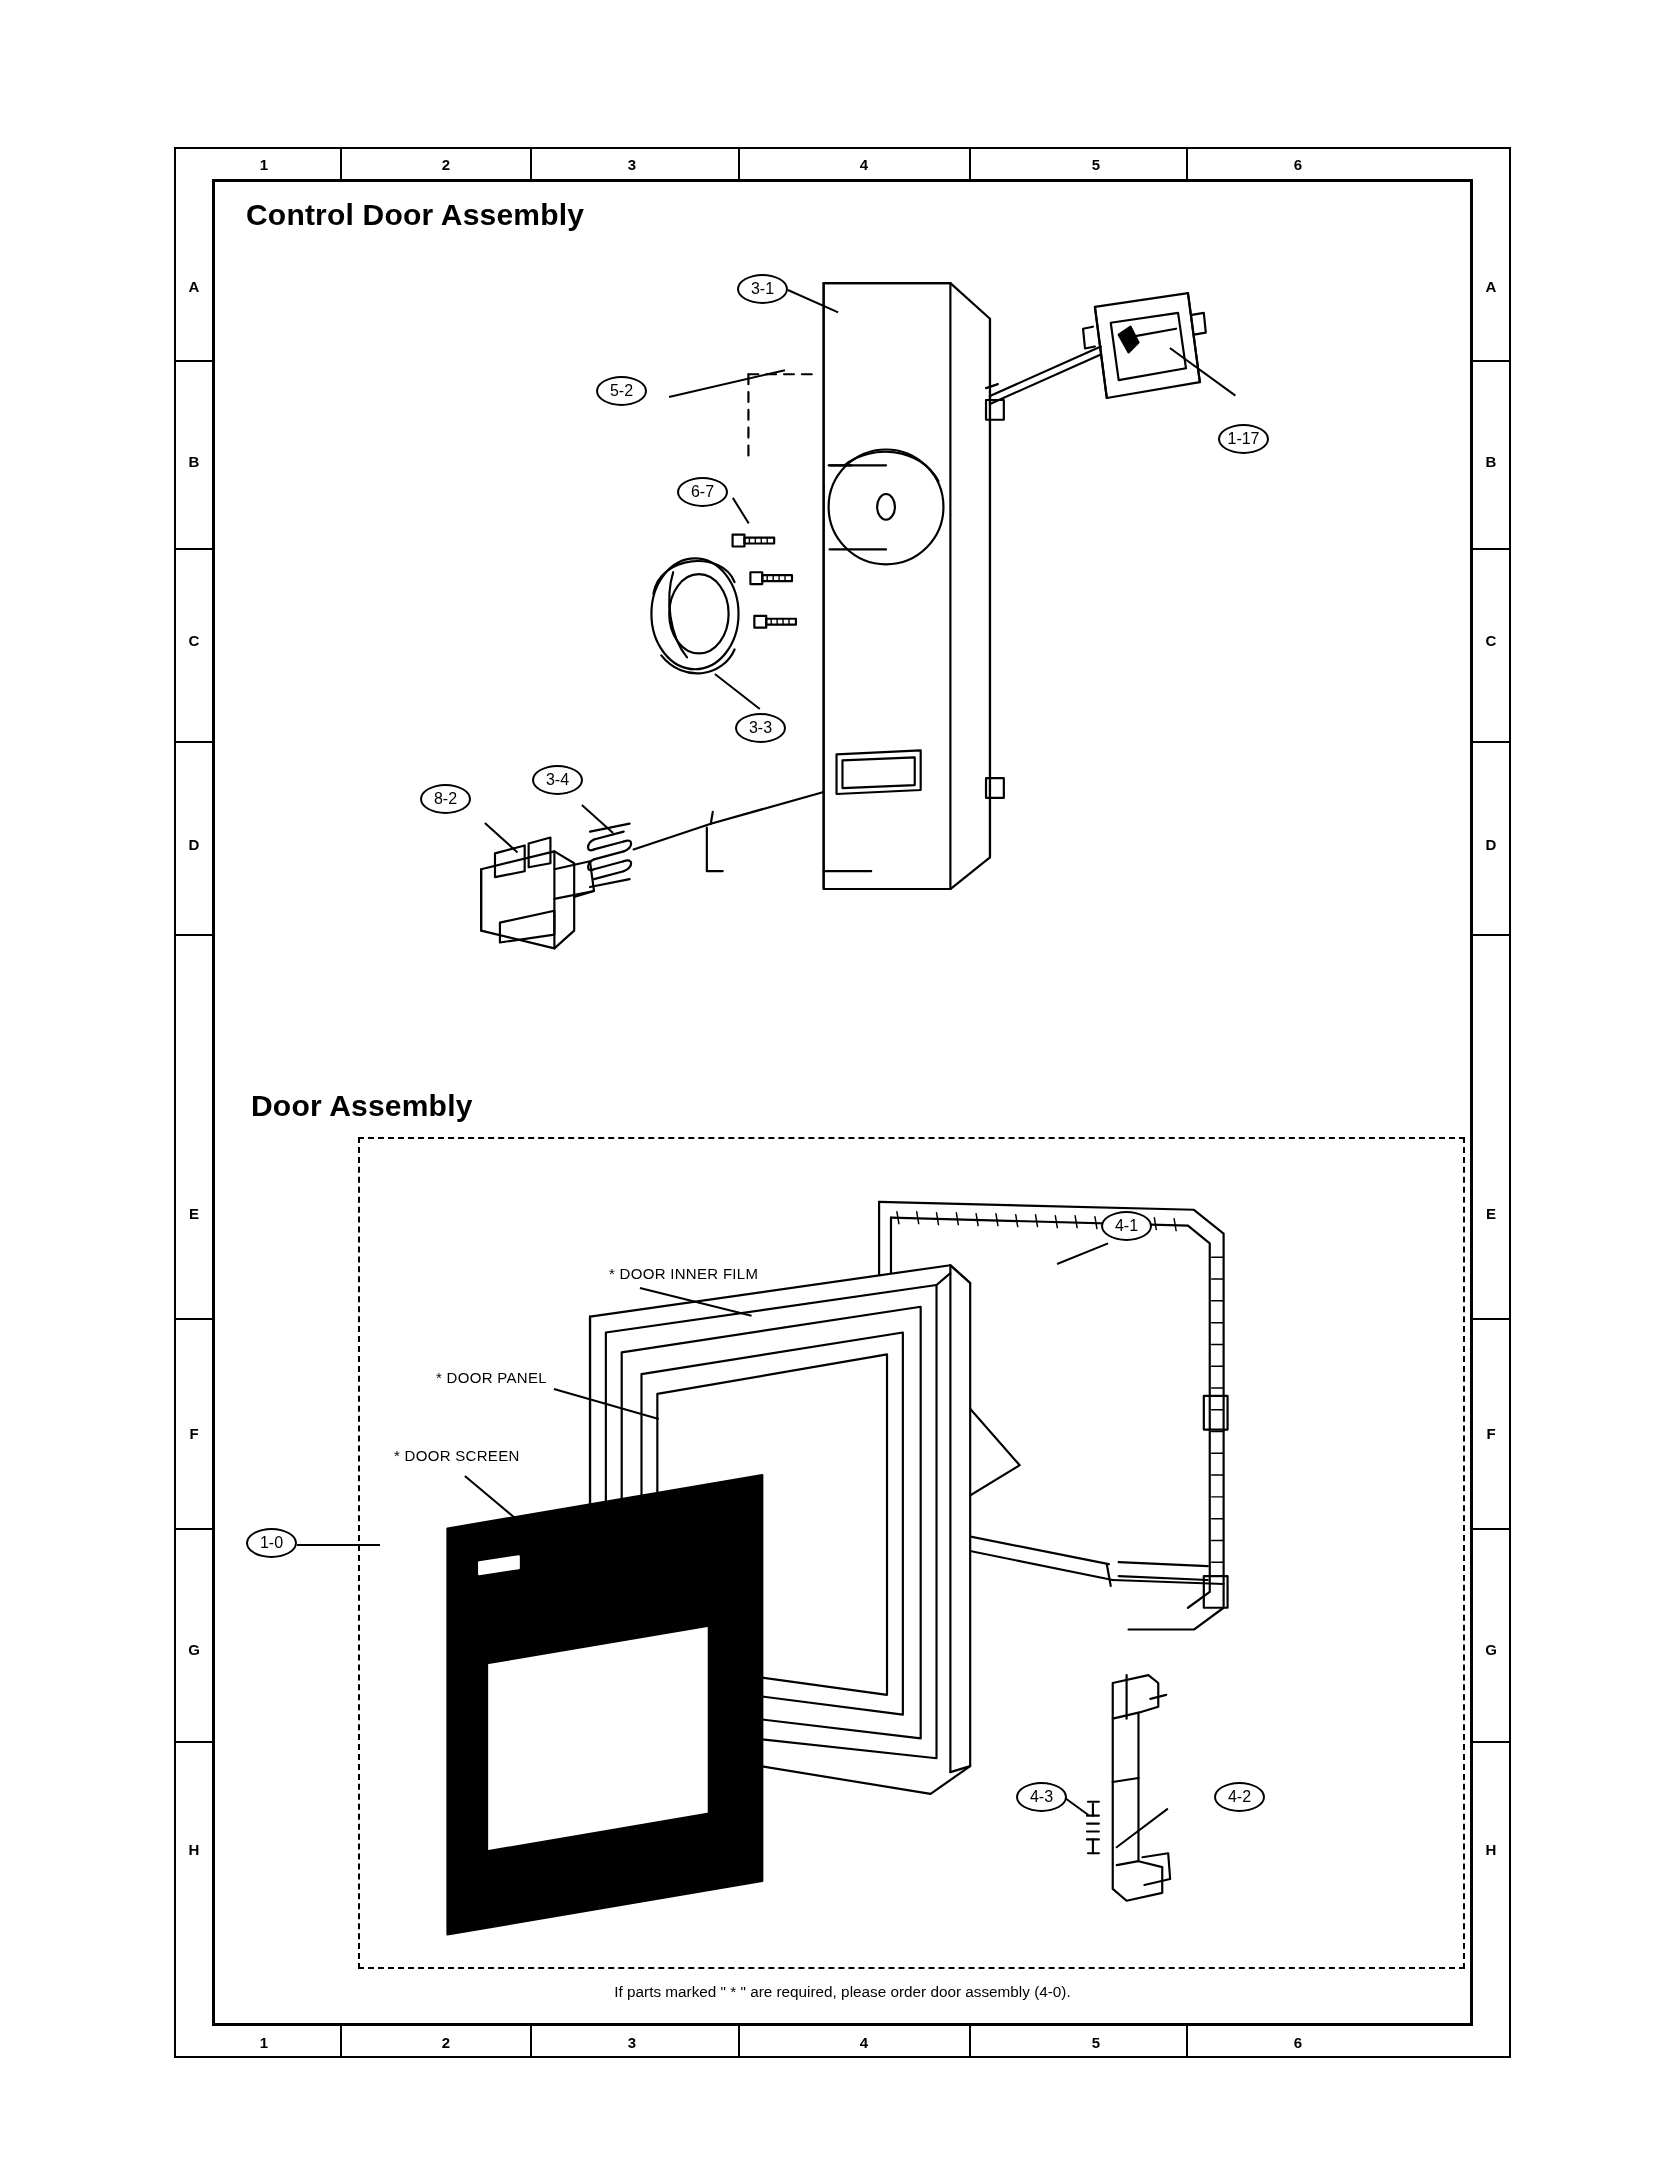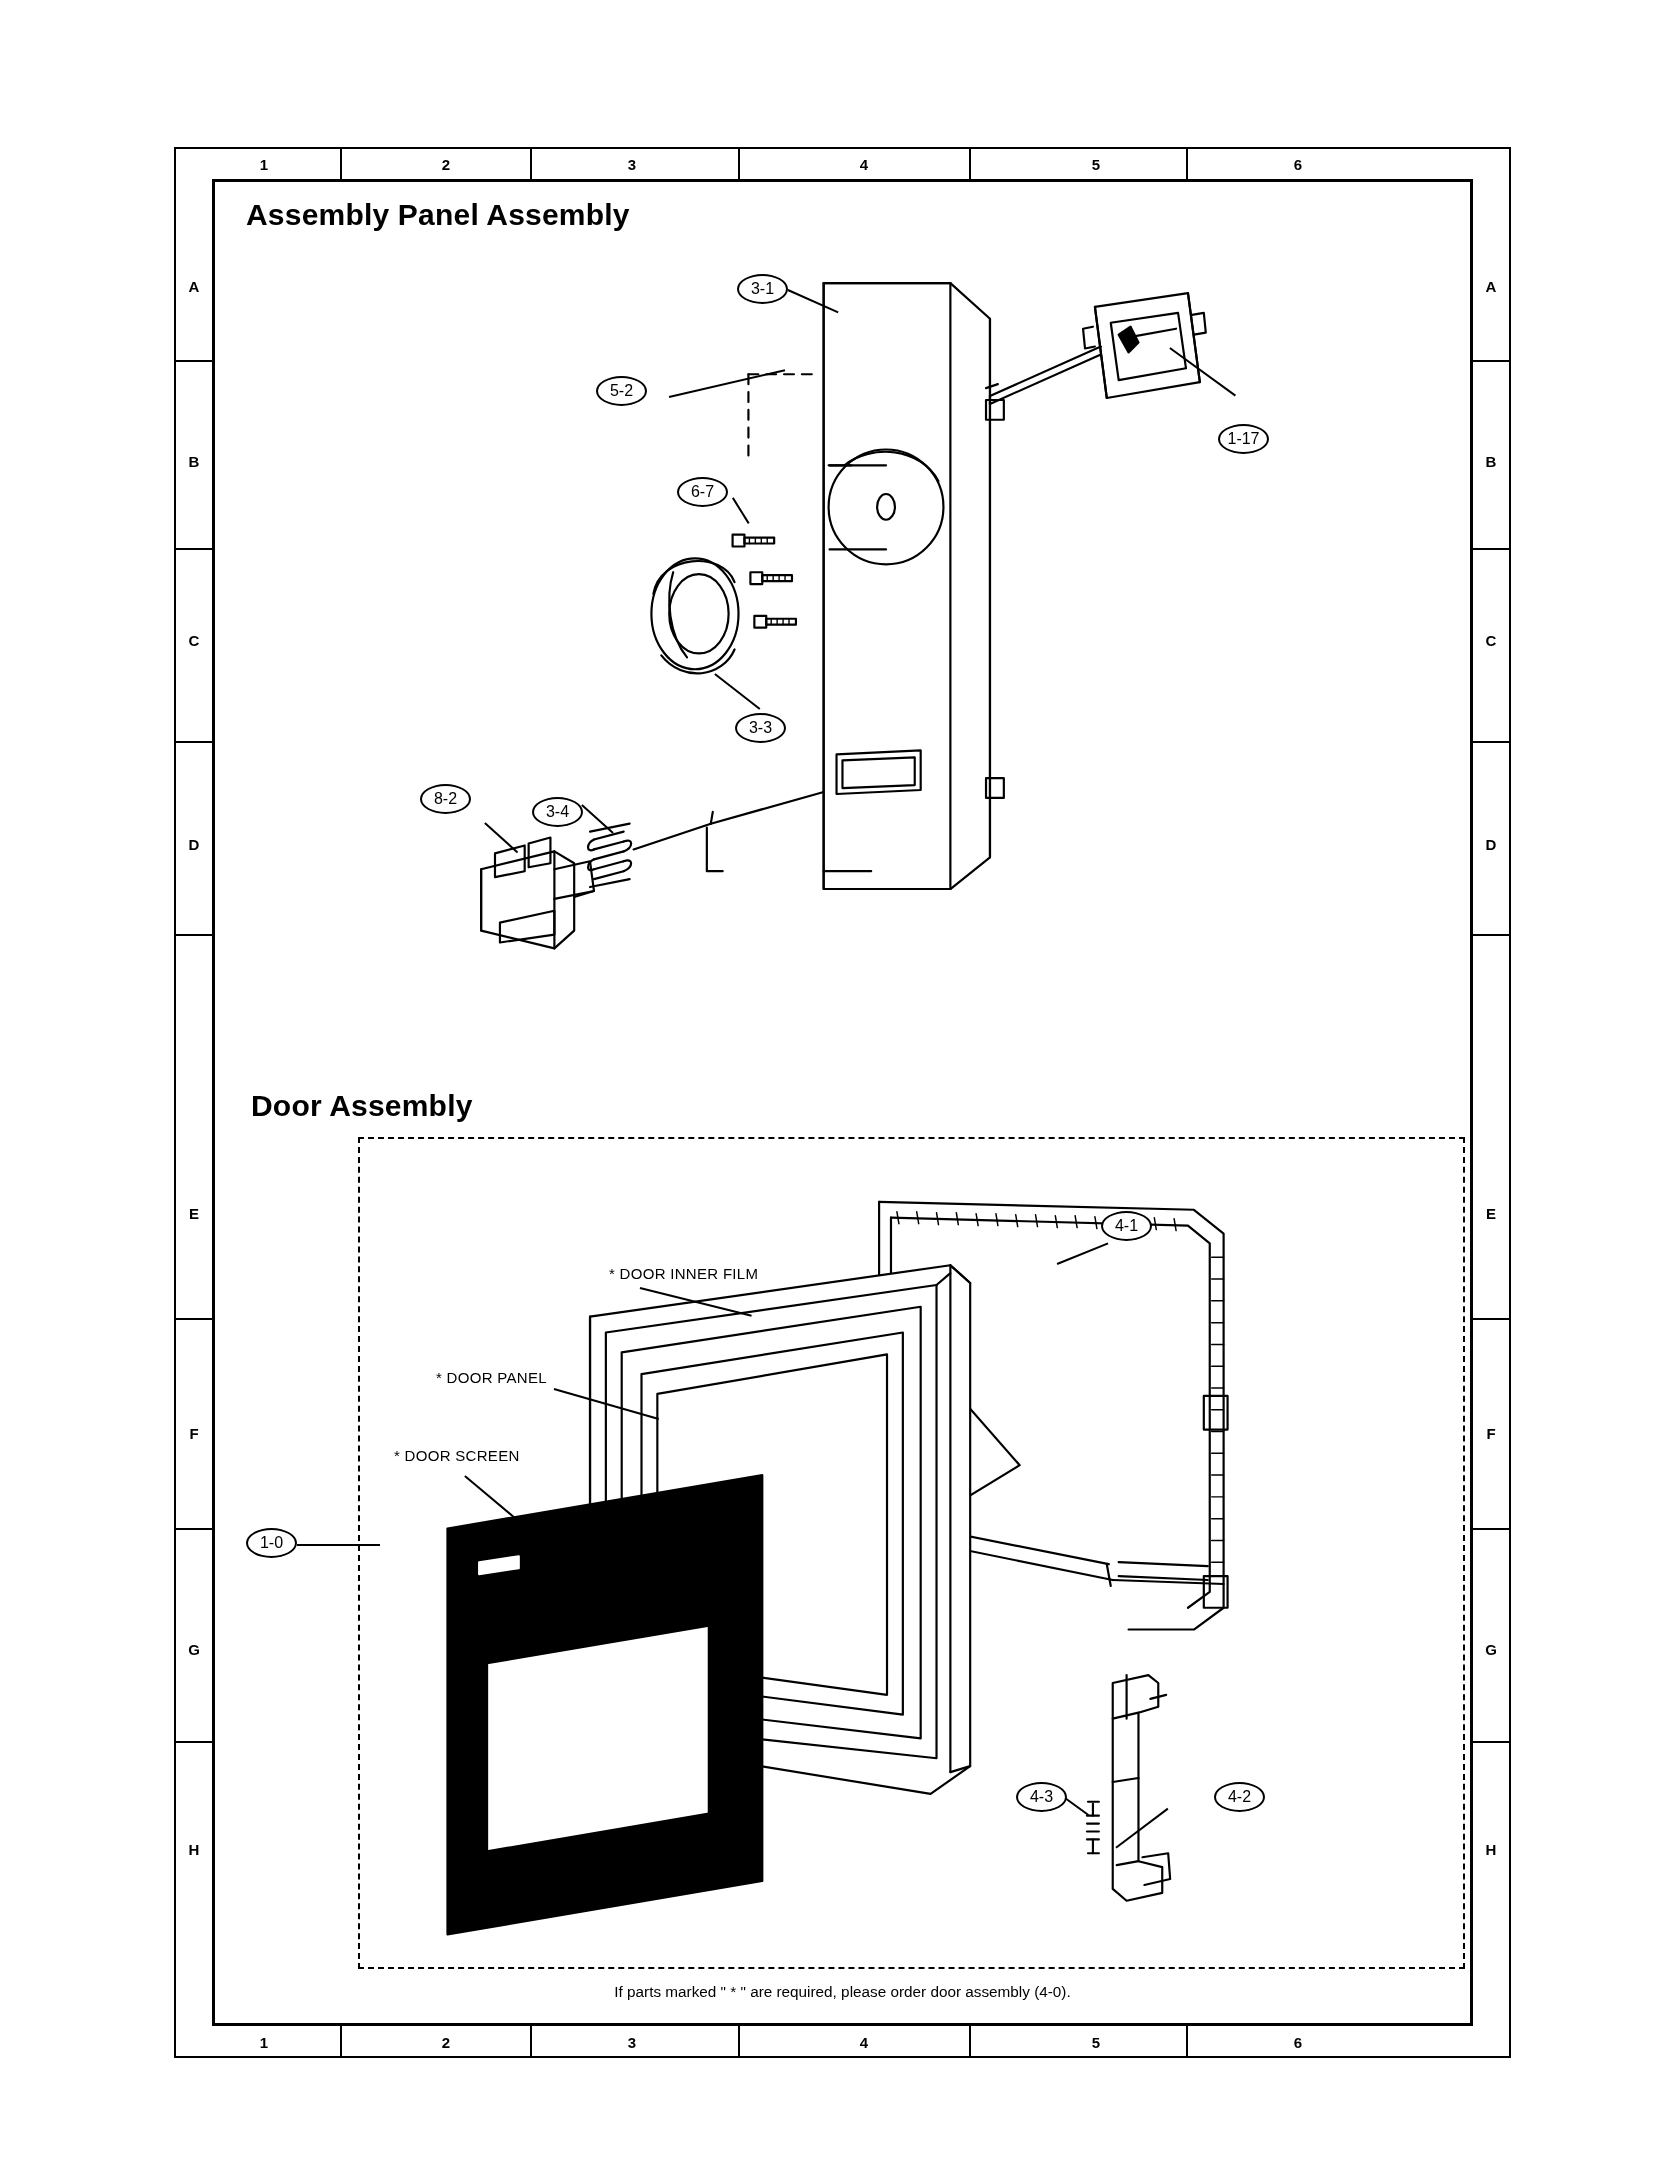--- a/index.html
+++ b/index.html
@@ -200,21 +200,21 @@
   <div class="tick-h" style="top:401px;  right:0; width:38px;"></div>
   <div class="tick-h" style="top:594px;  right:0; width:38px;"></div>
   <div class="tick-h" style="top:787px;  right:0; width:38px;"></div>
   <div class="tick-h" style="top:1171px; right:0; width:38px;"></div>
   <div class="tick-h" style="top:1381px; right:0; width:38px;"></div>
   <div class="tick-h" style="top:1594px; right:0; width:38px;"></div>
 
   <div class="footnote" style="top:1836px;">If parts marked " * " are required, please order door assembly (4-0).</div>
 </div>
 
-<div class="section-title" id="title-control">Assembly Panel Assembly</div>
+<div class="section-title" id="title-control">Control Door Assembly</div>
 <div class="section-title" id="title-door">Door Assembly</div>
 
 <div id="door-dashbox"></div>
 
 <svg class="art" viewBox="0 0 1696 2200">
   <g fill="none" stroke="#000" stroke-width="2.2" stroke-linejoin="round" stroke-linecap="round">
 
     <g>
 
       <path d="M832 286 L960 286 L1000 322 L1000 866 L960 898 L832 898 Z" fill="#ffffff"></path>
@@ -410,21 +410,21 @@
 
 <div class="leader" style="left:640px;  top:1287px; width:115px; transform:rotate(14deg);"></div>
 <div class="leader" style="left:554px;  top:1388px; width:109px; transform:rotate(16deg);"></div>
 <div class="leader" style="left:465px;  top:1475px; width:65px;  transform:rotate(40deg);"></div>
 
 <div class="callout" style="left:737px;  top:274px;">3-1</div>
 <div class="callout" style="left:596px;  top:376px;">5-2</div>
 <div class="callout" style="left:677px;  top:477px;">6-7</div>
 <div class="callout" style="left:1218px; top:424px;">1-17</div>
 <div class="callout" style="left:735px;  top:713px;">3-3</div>
-<div class="callout" style="left:532px;  top:765px;margin-top:32px;">3-4</div>
+<div class="callout" style="left:532px;  top:765px;">3-4</div>
 <div class="callout" style="left:420px;  top:784px;">8-2</div>
 
 <div class="callout" style="left:1101px; top:1211px;">4-1</div>
 <div class="callout" style="left:246px;  top:1528px;">1-0</div>
 <div class="callout" style="left:1016px; top:1782px;">4-3</div>
 <div class="callout" style="left:1214px; top:1782px;">4-2</div>
 
 <div class="note" style="left:609px; top:1265px;">* DOOR INNER FILM</div>
 <div class="note" style="left:436px; top:1369px;">* DOOR PANEL</div>
 <div class="note" style="left:394px; top:1447px;">* DOOR SCREEN</div>

